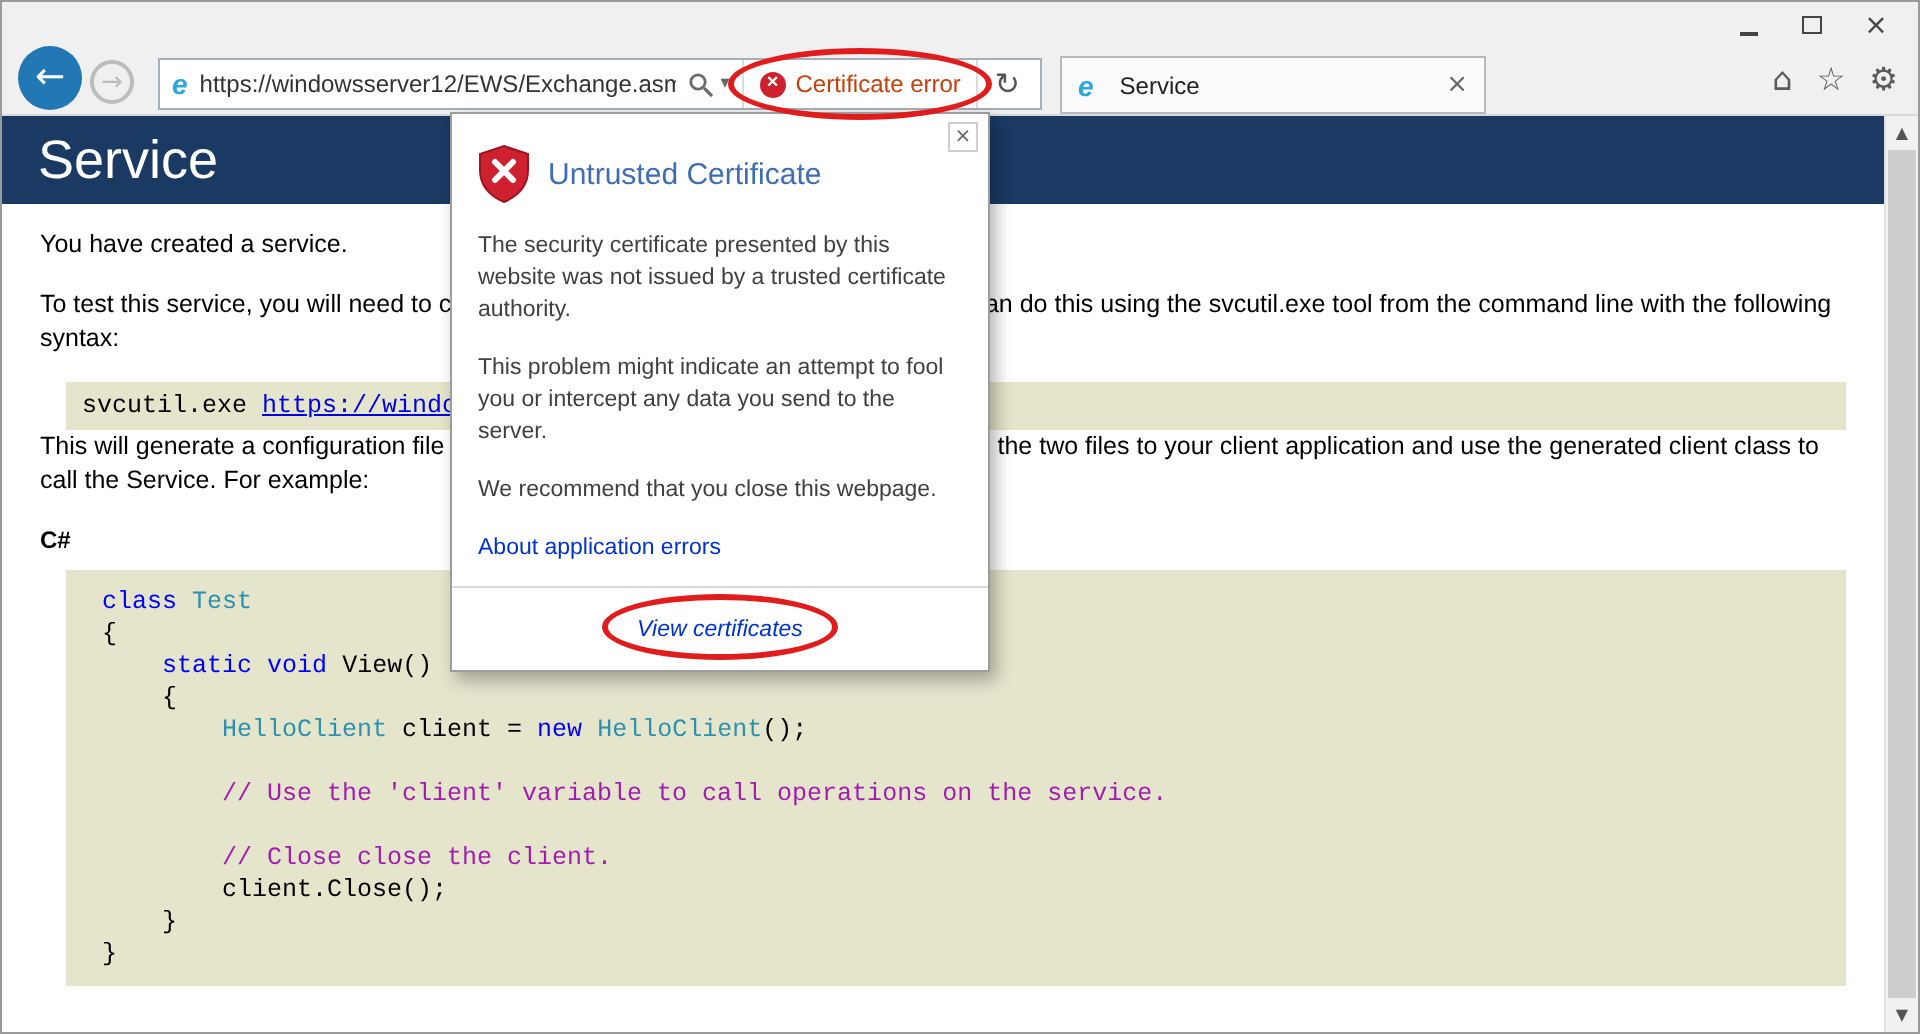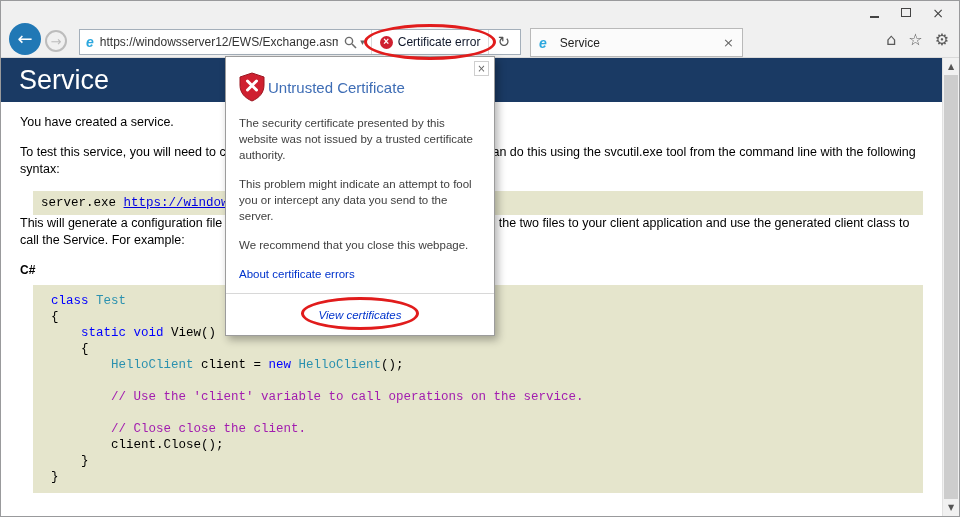--- a/index.html
+++ b/index.html
@@ -34,21 +34,21 @@
   .ie-icon { color:#2ba7de; font-weight:bold; font-style:italic; font-size:14px; line-height:1;
              margin-right:6px; }
   .url { flex:1; font-size:12px; color:#333; white-space:nowrap; overflow:hidden; }
   .search-wrap { display:flex; align-items:center; gap:3px; padding:0 6px; }
   .search-wrap .caret { font-size:9px; color:#666; }
   .cert-error { position:relative; display:flex; align-items:center; gap:5px; padding:0 8px;
                 border-left:1px solid #dcdcdc; height:24px; }
   .cert-x { width:13px; height:13px; border-radius:50%; background:#cf2030; color:#fff;
             display:flex; align-items:center; justify-content:center; font-size:10px;
             font-weight:bold; line-height:1; }
-  .cert-label { color:#0f172a; font-size:12px; white-space:nowrap; }
+  .cert-label { color:#c2410c; font-size:12px; white-space:nowrap; }
   .refresh { padding:0 4px 0 8px; border-left:1px solid #dcdcdc; color:#555; font-size:15px;
              height:24px; display:flex; align-items:center; }
 
   .tab { position:absolute; left:529px; top:2px; width:213px; height:29px; background:#fbfbfb;
          border:1px solid #b9b9b9; display:flex; align-items:center; padding:0 8px; gap:7px; }
   .tab-title { flex:1; font-size:12px; color:#222; }
   .tab-close { color:#666; font-size:13px; line-height:1; }
 
   .toolbar-icons { position:absolute; right:10px; top:6px; display:flex; gap:12px; }
   .tool { color:#5a5a5a; font-size:16px; line-height:1; }
@@ -79,21 +79,21 @@
   .sb-btn.down { bottom:0; }
   .sb-thumb { position:absolute; left:1px; right:1px; top:17px; bottom:17px; background:#cdcdcd; }
 
   
   .dialog { position:absolute; left:224px; top:55px; width:270px; background:#fff;
             border:1px solid #9c9c9c; box-shadow:3px 4px 8px rgba(0,0,0,0.30); z-index:20; }
   .dlg-close { position:absolute; top:4px; right:5px; width:15px; height:15px;
                border:1px solid #cfcfcf; display:flex; align-items:center; justify-content:center; }
   .dlg-close .uni { font-size:10px; color:#666; line-height:1; }
   .dlg-body { padding:13px 16px 0 13px; }
-  .dlg-header { display:flex; align-items:center; gap:3px; margin-top:2px; }
+  .dlg-header { display:flex; align-items:center; gap:9px; margin-top:2px; }
   .dlg-title { color:#3e6db5; font-size:15px; }
   .dlg-body p { margin-top:13px; font-size:11.5px; line-height:16px; color:#404040; }
   a.dlg-link { color:#0033cc; font-size:11.5px; text-decoration:none; }
   .dlg-body .about { display:inline-block; margin:15px 0 13px; }
   .dlg-footer { border-top:1px solid #d8d8d8; padding:11px 0 12px; text-align:center; }
   .view-wrap { position:relative; display:inline-block;font-style:italic; }
 
   
   .annotation-ellipse { position:absolute; border:3px solid #e11c1c; border-radius:50%;
                         pointer-events:none; z-index:40; }
@@ -160,21 +160,21 @@
     </div>
   </div>
 
   <div class="page">
     <div class="page-header">
       <span>Service</span>
     </div>
     <div class="content">
       <p>You have created a service.</p>
       <p>To test this service, you will need to create a client and use it to call the service. You can do this using the svcutil.exe tool from the command line with the following syntax:</p>
-      <div class="codebox"><span>server.exe </span><a href="#" class="wsdl">https://windowsserver12/EWS/Services.wsdl</a></div>
+      <div class="codebox"><span>svcutil.exe </span><a href="#" class="wsdl">https://windowsserver12/EWS/Services.wsdl</a></div>
       <p>This will generate a configuration file and a code file that contains the client class. Add the two files to your client application and use the generated client class to call the Service. For example:</p>
       <p class="cs-label">C#</p>
       <div class="codebox multi">
           <div class="code-line"><span class="tok-kw">class</span><span> </span><span class="tok-ty">Test</span></div>
           <div class="code-line"><span>{</span></div>
           <div class="code-line"><span>    </span><span class="tok-kw">static</span><span> </span><span class="tok-kw">void</span><span> View()</span></div>
           <div class="code-line"><span>    {</span></div>
           <div class="code-line"><span>        </span><span class="tok-ty">HelloClient</span><span> client = </span><span class="tok-kw">new</span><span> </span><span class="tok-ty">HelloClient</span><span>();</span></div>
           <div class="code-line"> </div>
           <div class="code-line"><span class="tok-cm">        // Use the 'client' variable to call operations on the service.</span></div>
@@ -200,21 +200,21 @@
       <div class="dlg-header">
         <svg width="26" height="30" viewBox="0 0 26 30">
           <path d="M13 1 L25 5 V13 C25 21 20 26 13 29 C6 26 1 21 1 13 V5 Z" fill="#cf2030" stroke="#9b1620" stroke-width="1"></path>
           <path d="M8.5 9 L17.5 18 M17.5 9 L8.5 18" stroke="#ffffff" stroke-width="3" stroke-linecap="round"></path>
         </svg>
         <span class="dlg-title">Untrusted Certificate</span>
       </div>
       <p>The security certificate presented by this website was not issued by a trusted certificate authority.</p>
       <p>This problem might indicate an attempt to fool you or intercept any data you send to the server.</p>
       <p>We recommend that you close this webpage.</p>
-      <a href="#" class="dlg-link about">About certificate errors</a>
+      <a href="#" class="dlg-link about">About application errors</a>
     </div>
     <div class="dlg-footer">
       <span class="view-wrap">
         <a href="#" class="dlg-link">View certificates</a>
         <span class="annotation-ellipse"></span>
       </span>
     </div>
   </div>
 
 </div>

